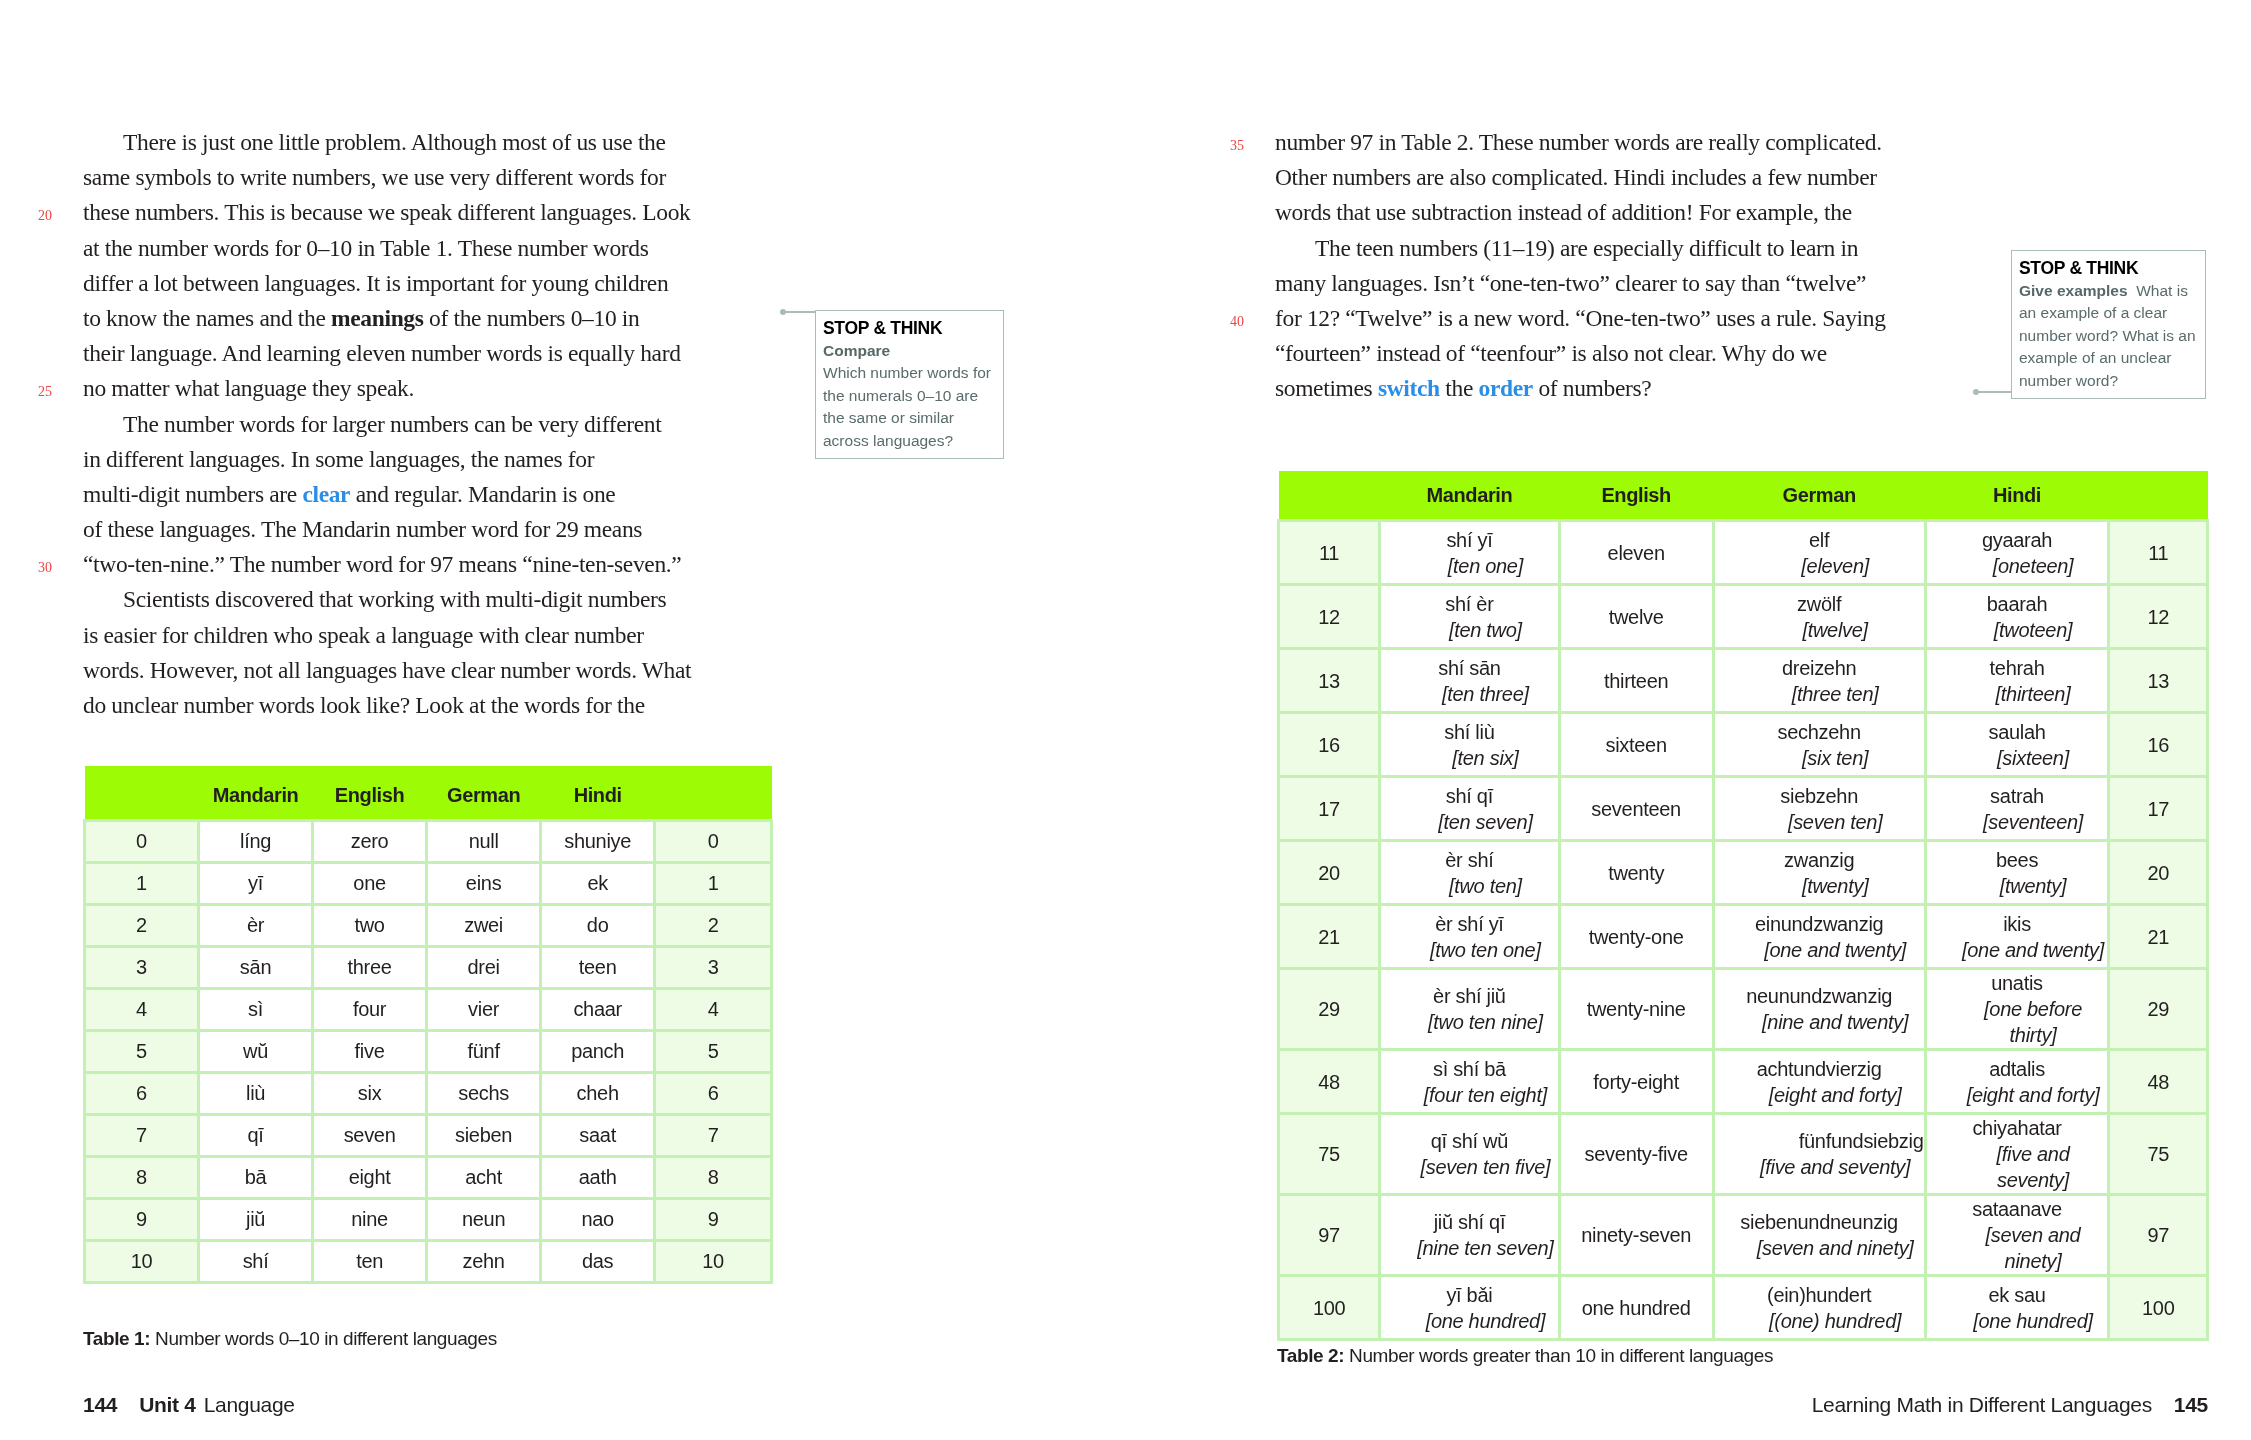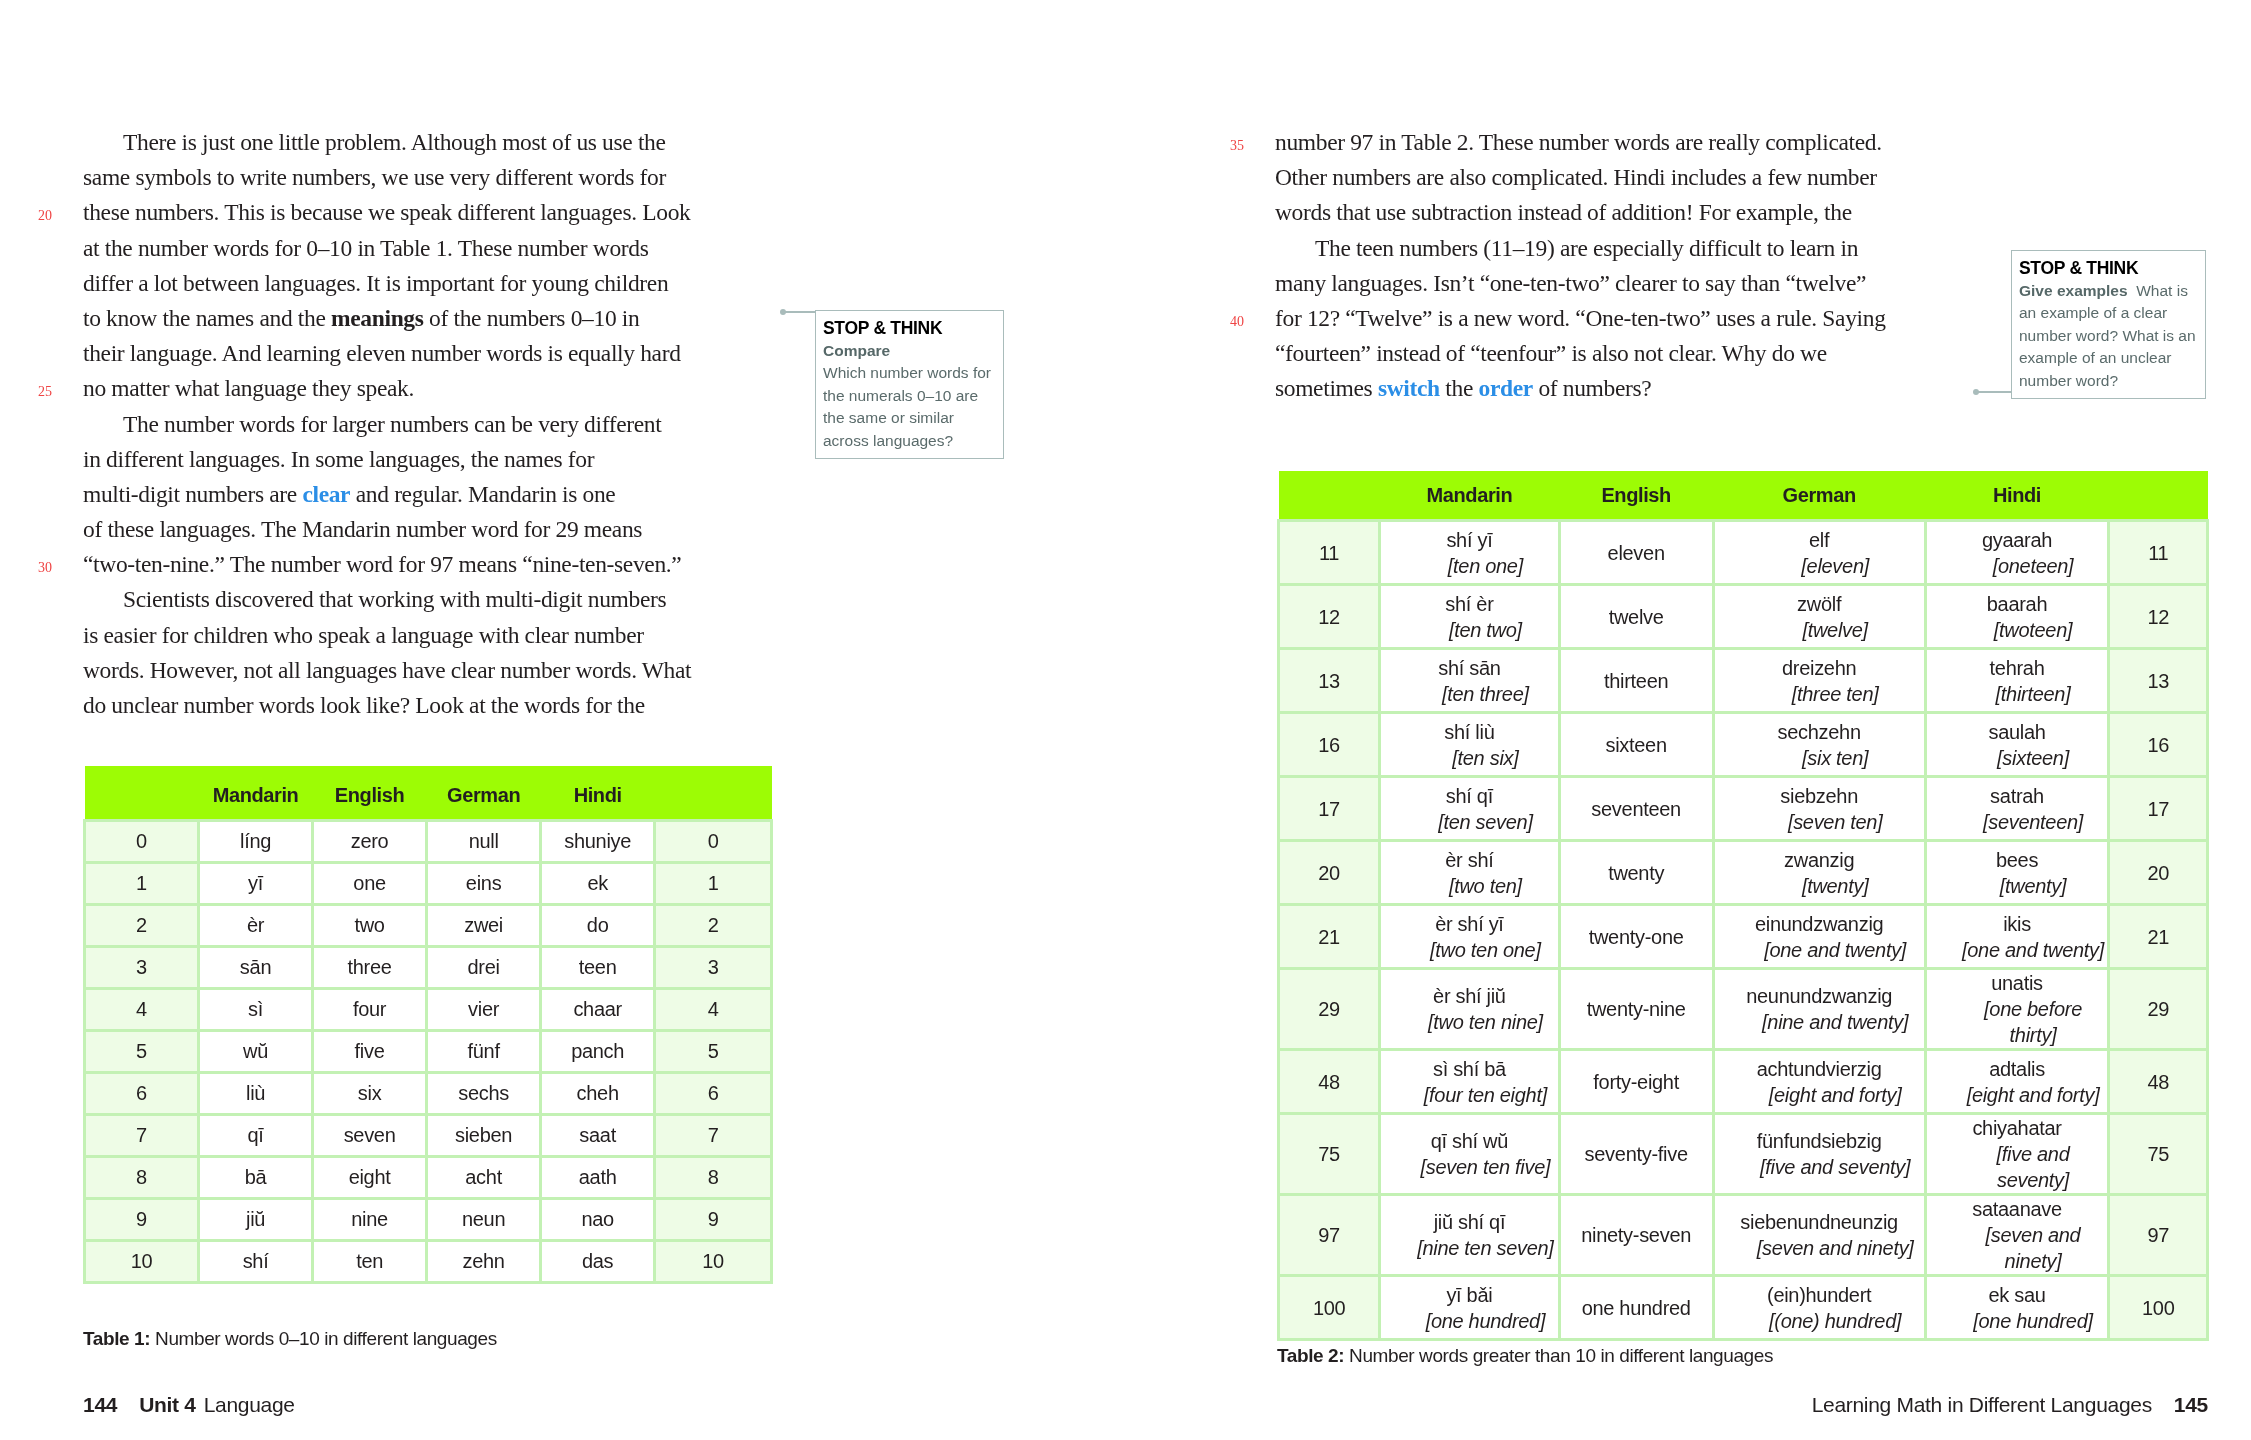--- a/index.html
+++ b/index.html
@@ -386,21 +386,21 @@
         <td class="num"><span>48</span></td>
       </tr>
       <tr>
         <td class="num"><span>75</span></td>
         <td>
           <span style="display: block;">qī shí wŭ</span>
           <span class="tr">[seven ten five]</span>
         </td>
         <td><span>seventy-five</span></td>
         <td>
-          <span style="display: block;">fünfundsiebzig</span>
+          <span style="display: block; text-align: right;">fünfundsiebzig</span>
           <span class="tr">[five and seventy]</span>
         </td>
         <td>
           <span style="display: block;">chiyahatar</span>
           <span class="tr">[five and seventy]</span>
         </td>
         <td class="num"><span>75</span></td>
       </tr>
       <tr>
         <td class="num"><span>97</span></td>

